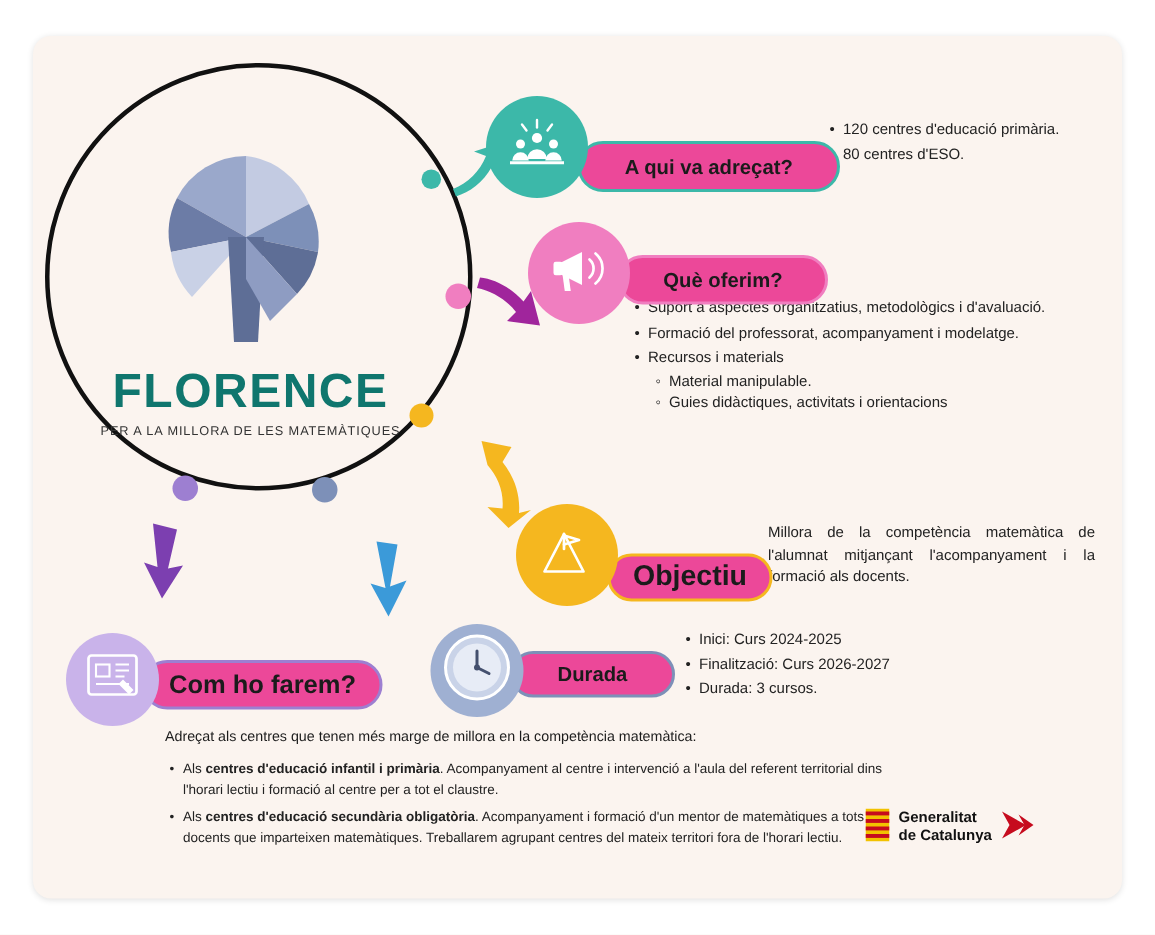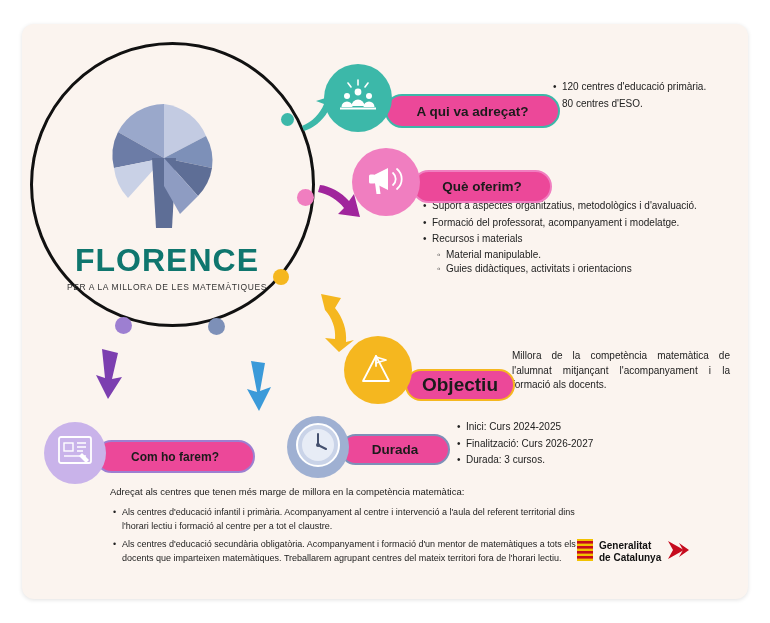--- a/index.html
+++ b/index.html
@@ -153,21 +153,21 @@
   }
   .bottom-list {
     position: absolute;
     left: 88px;
     top: 482px;
     width: 490px;
     font-size: 9px;
     color: #222222;
     line-height: 1.5;
   }
-  .bottom-list b { font-weight: normal; text-align: right; }
+  .bottom-list b { font-weight: bold; text-align: right; }
 
   .gencat {
     position: absolute;
     left: 555px;
     top: 510px;
     width: 150px;
     height: 36px;
     display: flex;
     align-items: center;
   }
@@ -343,21 +343,21 @@
           <rect x="3" y="3" width="32" height="26" rx="2" fill="none" stroke="#ffffff" stroke-width="1.8"></rect>
           <g stroke="#ffffff" stroke-width="1.4" fill="none">
             <rect x="8" y="9" width="9" height="8"></rect>
             <path d="M21 9 L30 9 M21 13 L30 13 M21 17 L27 17"></path>
             <path d="M8 22 L30 22"></path>
           </g>
           <path d="M26 19 L33 26 L30 29 L23 22 Z" fill="#ffffff"></path>
         </svg>
       </span>
     </div>
-    <div class="pill" style="left:73px; top:416px; width:160px; height:33px; border:2px solid #9d7fd1; font-size:12px;">
+    <div class="pill" style="left:73px; top:416px; width:160px; height:33px; border:2px solid #9d7fd1; font-size:17px;">
       <span>Com ho farem?</span>
     </div>
 
     <div class="bottom-intro">Adreçat als centres que tenen més marge de millora en la competència matemàtica:</div>
 
     <div class="bottom-list">
       <ul class="bullets">
         <li>
           <span>Als </span><b>centres d'educació infantil i primària</b><span>. Acompanyament al centre i intervenció a l'aula del referent territorial dins l'horari lectiu i formació al centre per a tot el claustre.</span>
         </li>

